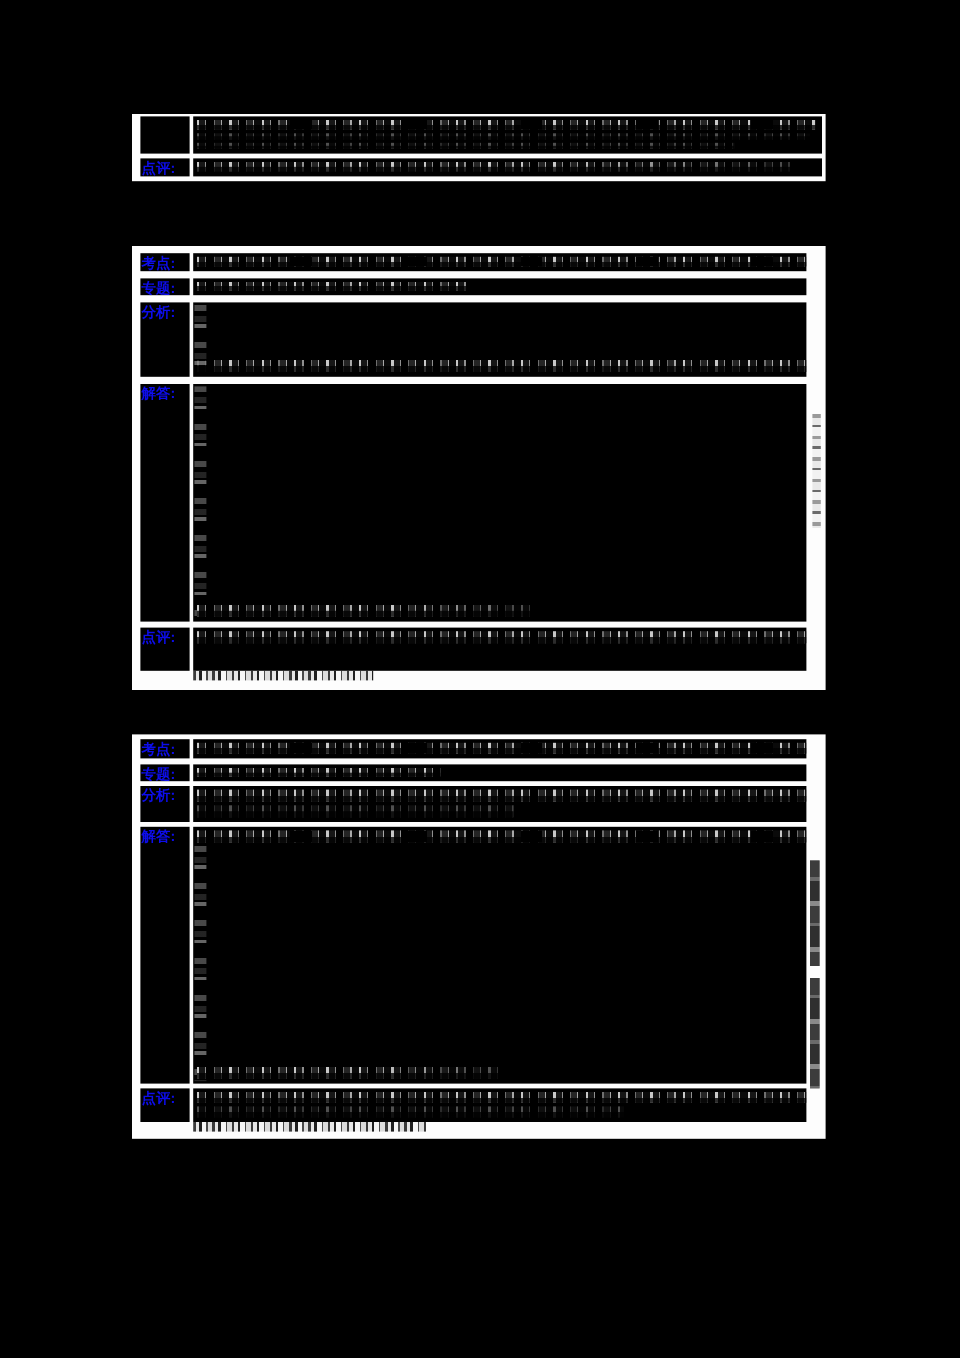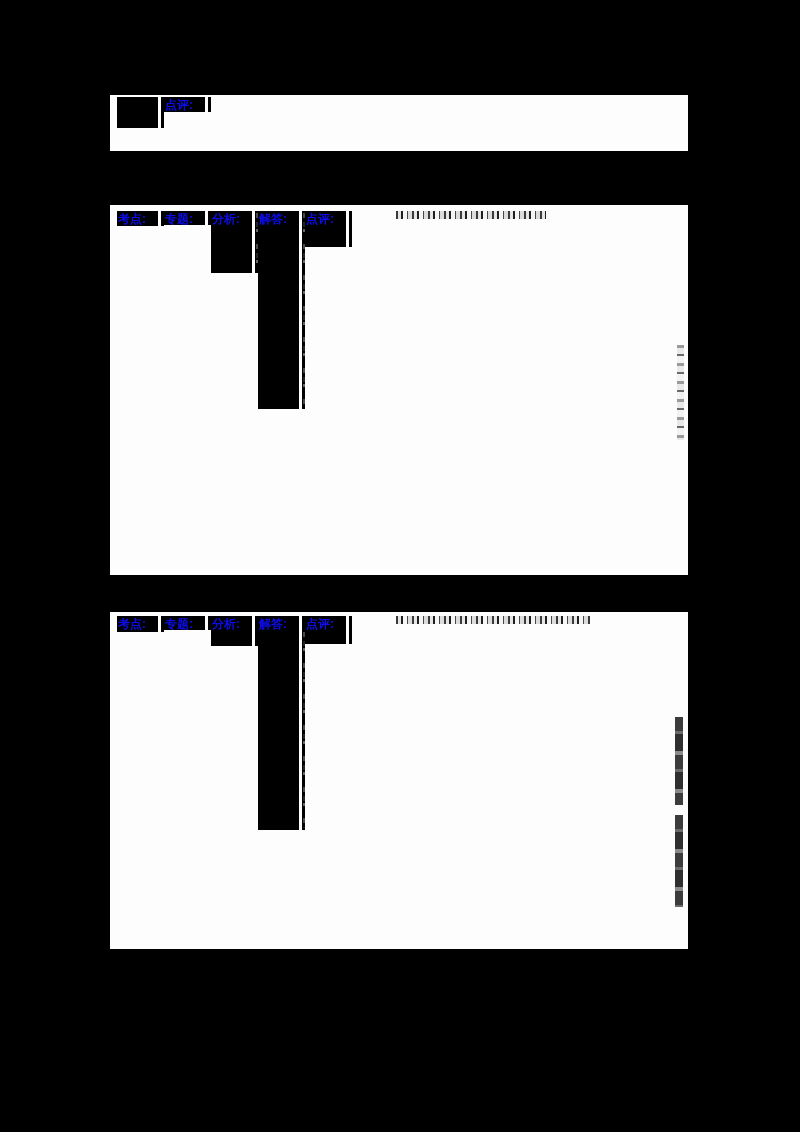--- a/index.html
+++ b/index.html
@@ -14,21 +14,21 @@
   }
 
   
   .qa-box {
     position: absolute;
     left: 110px;
     width: 578px;
     background: #fdfdfd;
     box-sizing: border-box;
     display: flex;
-    flex-direction: row;
+    flex-direction: column;
   }
   #box1 { top: 95px;  height: 56px;  padding: 2px 3px 3px 7px; }
   #box2 { top: 205px; height: 370px; padding: 6px 16px 4px 7px; }
   #box3 { top: 612px; height: 337px; padding: 4px 16px 4px 7px; }
 
   .row { display: flex; column-gap: 3px; }
   .rowgap4 { height: 4px; } .rowgap5 { height: 5px; } .rowgap6 { height: 6px; }
 
   .label-cell {
     width: 41px;

